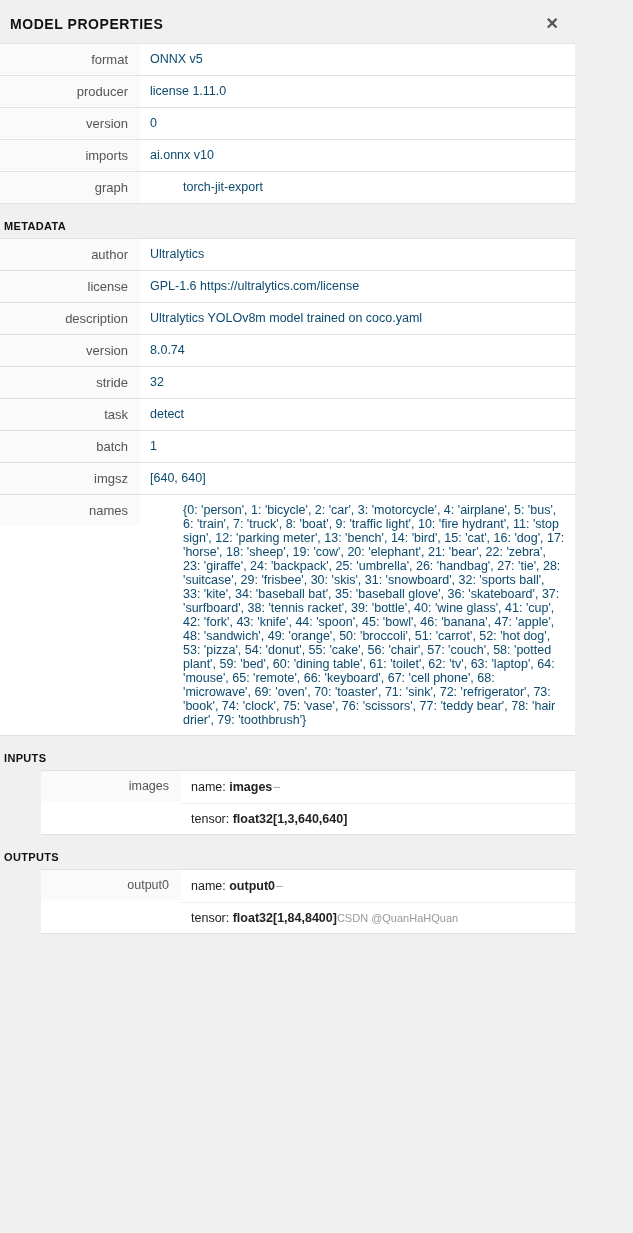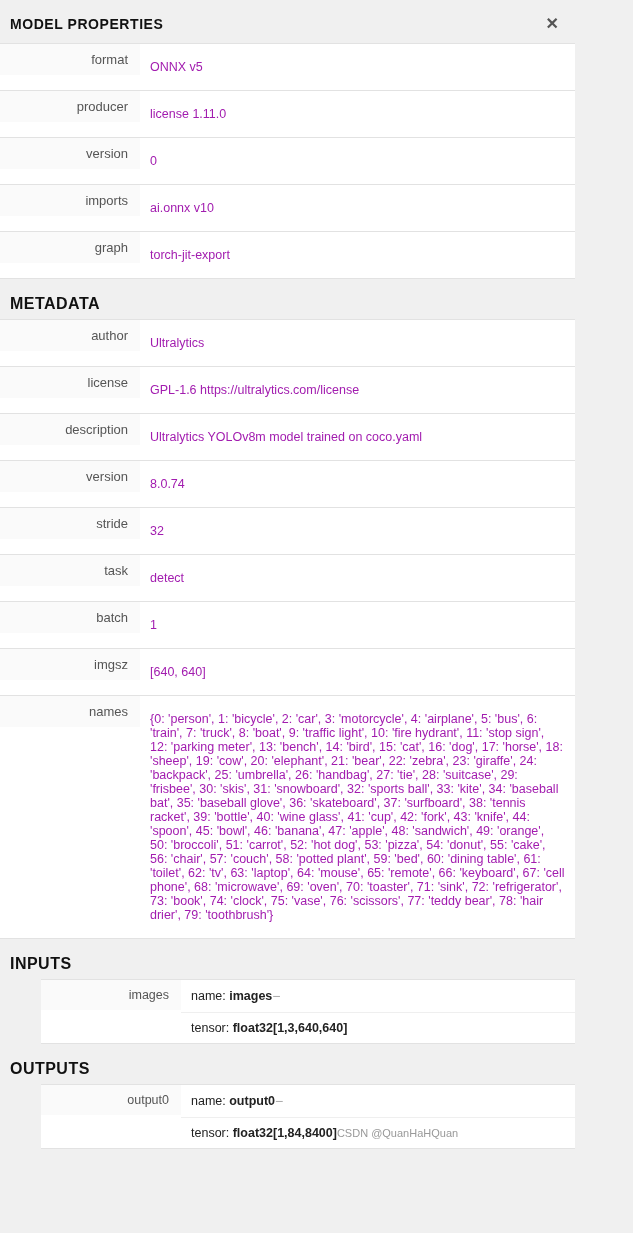--- a/index.html
+++ b/index.html
@@ -33,49 +33,50 @@
       cursor: pointer;
       font-size: 16px;
       color: #555;
       background: none;
       border: none;
       font-weight: bold;
     }
 
     .section-header {
       font-weight: bold;
-      font-size: 16px;
-      padding: 8px 10px 6px 10px;
+      font-size: 11px;
+      padding: 8px 10px 6px 4px;
       color: #111;
       letter-spacing: 0.03em;
       background: #f0f0f0;
     }
 
     .prop-row {
       display: flex;
       align-items: flex-start;
       border-top: 1px solid #e2e2e2;
       background: #fff;
     }
     .prop-row:last-child {
       border-bottom: 1px solid #e2e2e2;
+      gap: 33px;
     }
     .prop-label {
       width: 140px;
       min-width: 140px;
       text-align: right;
       padding: 8px 12px 8px 2px;
       color: #555;
       font-size: 13px;
       background: #fafafa;
     }
     .prop-value {
       flex: 1;
-      padding: 16px 10px;
-      color: #a21caf;
+      padding: 8px 10px;
+      color: #0c4a6e;
       font-size: 12.5px;
       word-break: break-word;
     }
 
     .section-gap {
       height: 8px;
       background: #f0f0f0;
     }
 
     .inputs-outputs-row {

